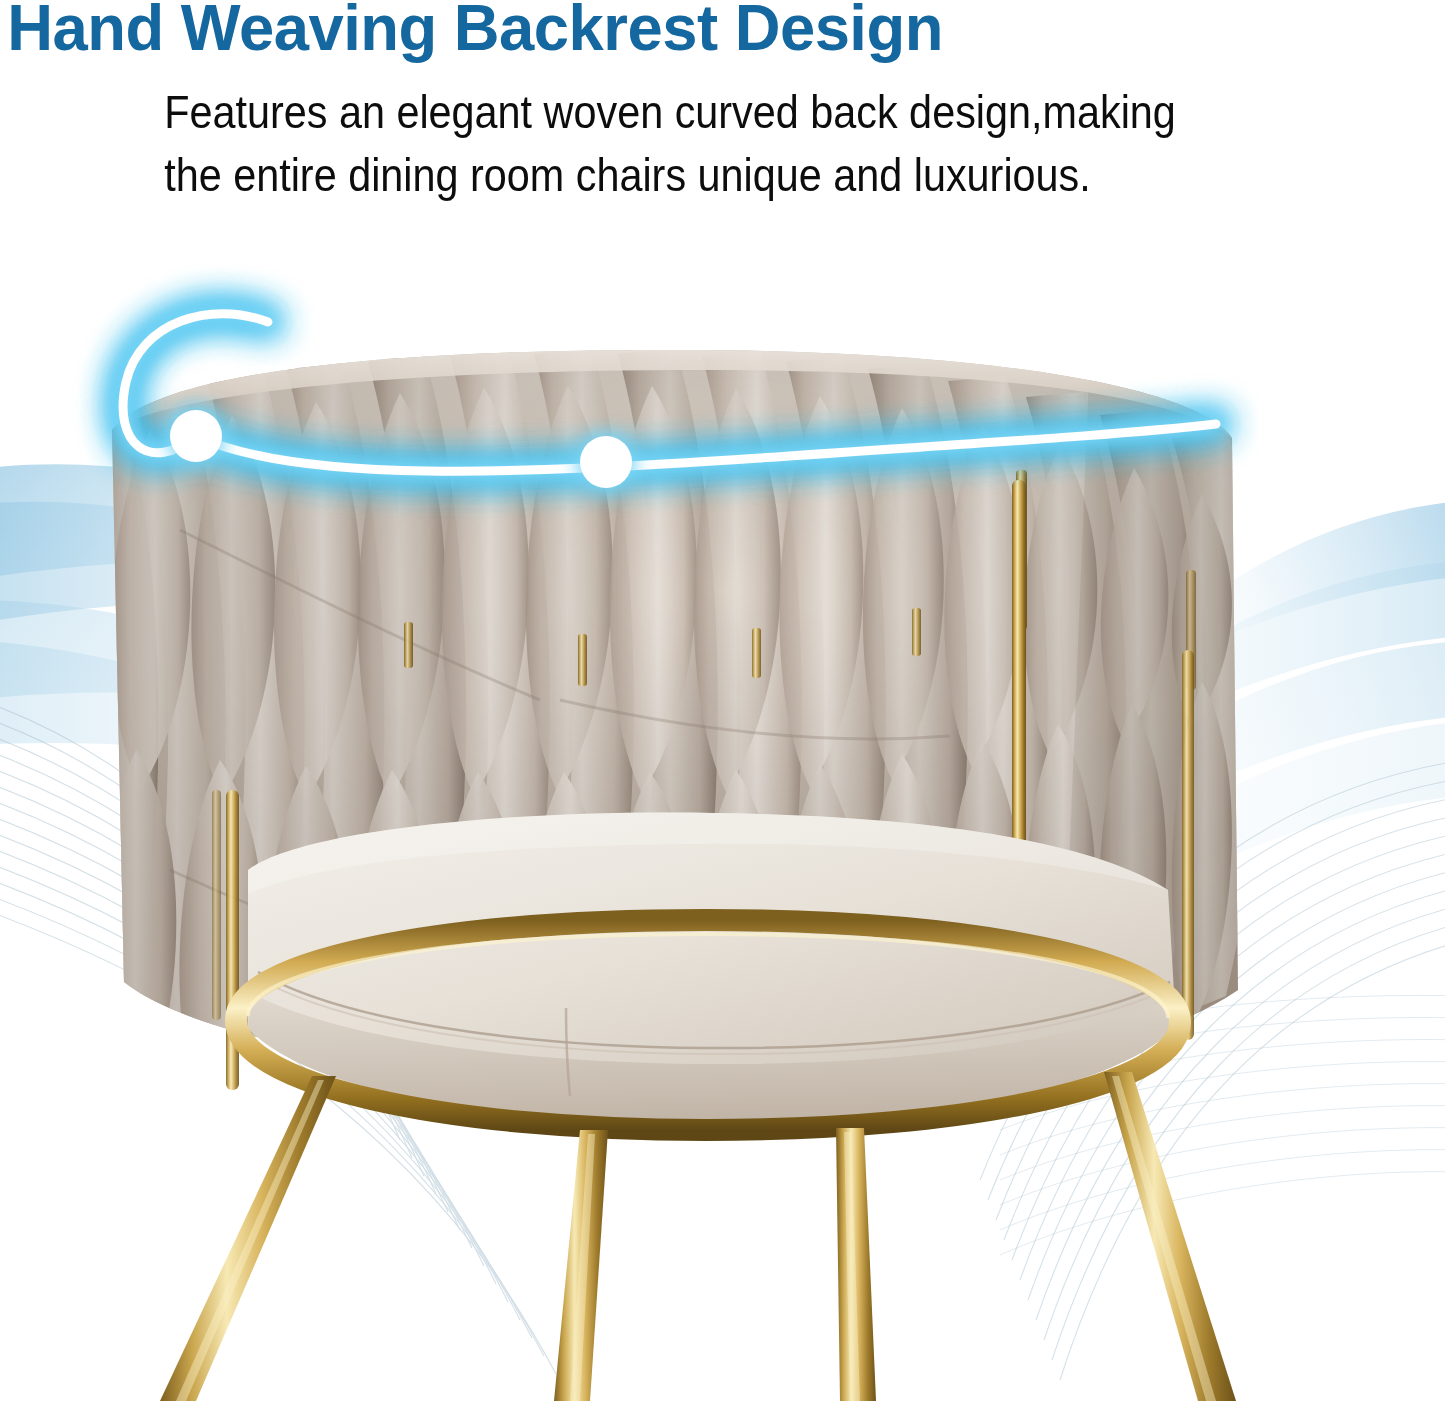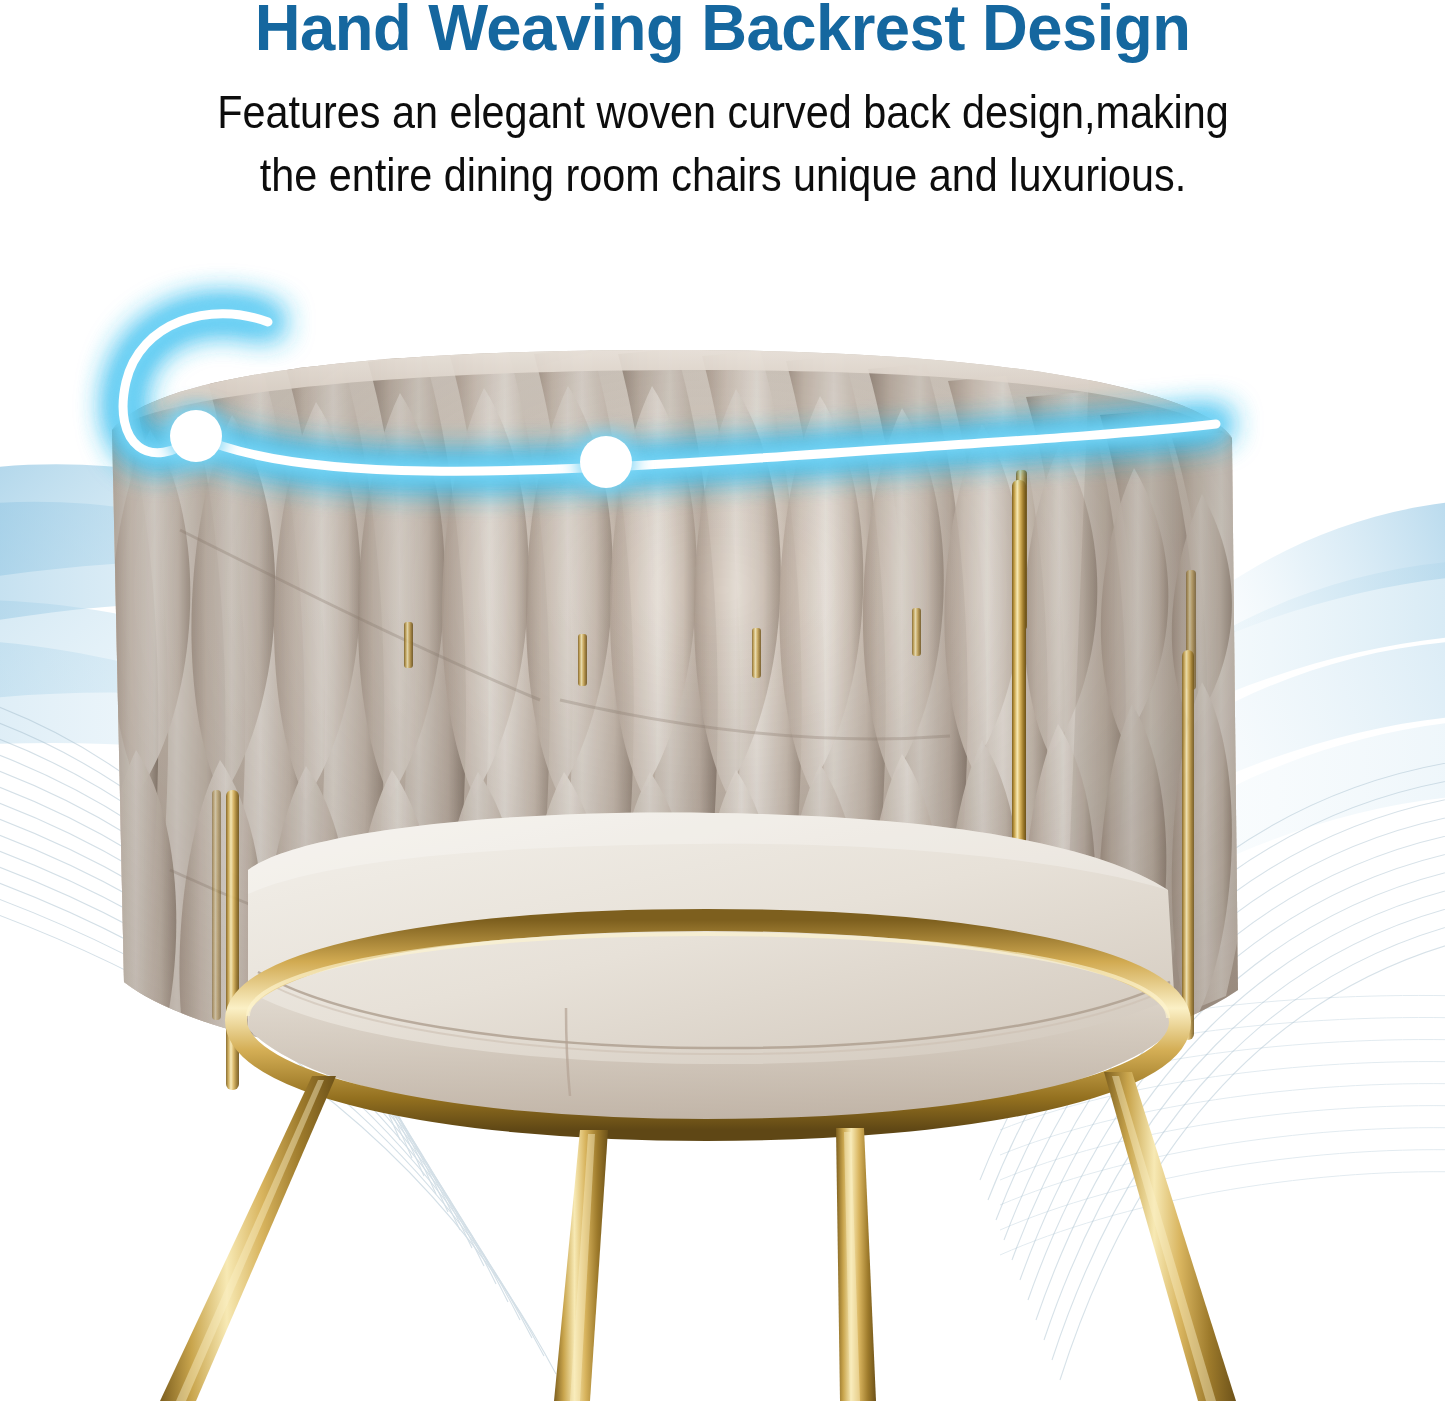--- a/index.html
+++ b/index.html
@@ -12,21 +12,21 @@
   
   #bg-art{position:absolute;inset:0;width:1445px;height:1401px;z-index:0;}
 
   
   #product-photo{position:absolute;left:0;top:230px;width:1445px;height:1171px;z-index:1;}
 
   
   #annotation-layer{position:absolute;left:0;top:230px;width:1445px;height:700px;z-index:3;pointer-events:none;}
 
   
-  .header-block{position:absolute;left:0;top:0;width:1445px;z-index:5;text-align:center;}
+  .header-block{position:absolute;left:0;top:0;width:1445px;z-index:5;}
   #headline{
     margin:0;
     font-family:"Liberation Sans","DejaVu Sans",sans-serif;
     font-weight:bold;
     font-size:64px;
     line-height:72px;
     letter-spacing:-0.5px;
     color:#15679f;
     transform:scaleX(0.99);
     margin-top:-8px;

